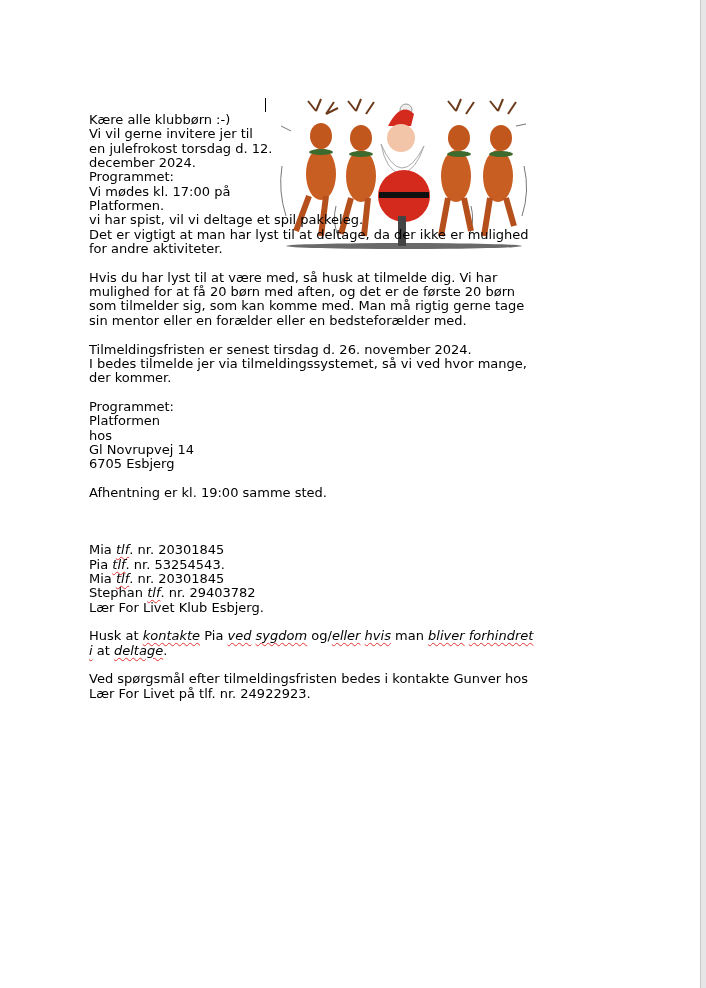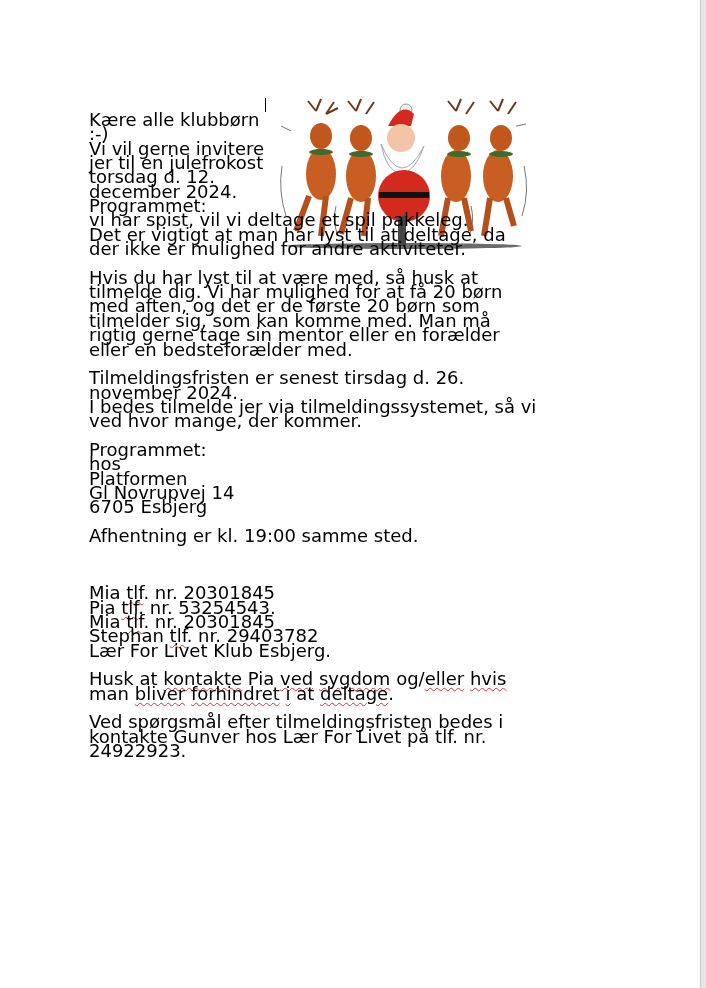--- a/index.html
+++ b/index.html
@@ -13,27 +13,27 @@
     background:#ffffff;
   }
   .page-edge {
     position:absolute; left:700px; top:0; width:1px; height:988px; background:#c8c8c8;
   }
   .gutter {
     position:absolute; left:701px; top:0; width:5px; height:988px; background:#e6e6e9;
   }
   .content {
     position:absolute; left:89px; top:113px; width:450px;
-    font-size:18px; line-height:14.35px; color:#000;
+    font-size:13px; line-height:14.35px; color:#000;
   }
   .content p { margin:0; }
   .blank { height:14.35px; }
   b { font-weight:normal; }
   .wrap-left { width:184px; }
-  .spell { text-decoration: underline wavy #e03030; text-decoration-thickness:1px; text-underline-offset:2px; }
+  .spell { text-decoration: underline wavy #e03030; text-decoration-thickness:1px; text-underline-offset:2px;font-style:italic; }
   .cursor {
     position:absolute; left:265px; top:98px; width:1px; height:14px; background:#000;
   }
   .illustration {
     position:absolute; left:276px; top:96px; width:256px; height:158px;
   }
 </style>
 </head>
 <body>
 
@@ -99,31 +99,32 @@
   </g>
 </svg>
 
 <div class="content">
   <p class="wrap-left">Kære alle klubbørn :-)</p>
   <p class="wrap-left">
     <span>Vi vil gerne invitere jer til en</span>
     <span>julefrokost </span><b>torsdag d. 12. december 2024.</b>
   </p>
   <p class="wrap-left"><b>Programmet:</b></p>
+  <p class="wrap-left"><span>Vi mødes kl. </span><b>17:00 på Platformen.</b></p>
   <p>vi har spist, vil vi deltage et spil pakkeleg.</p>
   <p>Det er vigtigt at man har lyst til at deltage, da der ikke er mulighed for andre aktiviteter.</p>
   <div class="blank"></div>
   <p><span>Hvis du har lyst til at være med, så husk at tilmelde dig.  Vi har mulighed for at få 20 børn med aften, og det er de første 20 børn som tilmelder sig, som kan komme med. </span><b>Man må rigtig gerne tage sin mentor eller en forælder eller en bedsteforælder med.</b></p>
   <div class="blank"></div>
   <p><b>Tilmeldingsfristen er senest tirsdag d. 26. november 2024</b><span>.</span></p>
   <p>I bedes tilmelde jer via tilmeldingssystemet, så vi ved hvor mange, der kommer.</p>
   <div class="blank"></div>
   <p>Programmet:</p>
+  <p>Platformen</p>
   <p>hos</p>
-  <p>Platformen</p>
   <p>Gl Novrupvej 14</p>
   <p>6705 Esbjerg</p>
   <div class="blank"></div>
   <p>Afhentning er kl. 19:00 samme sted.</p>
   <div class="blank"></div>
   <div class="blank"></div>
   <div class="blank"></div>
   <p><span>Mia</span> <span class="spell">tlf</span><span>. nr. 20301845</span></p>
   <p><span>Pia</span> <span class="spell">tlf</span><span>. nr. 53254543.</span></p>
   <p><span>Mia</span> <span class="spell">tlf</span><span>. nr. 20301845</span></p>

